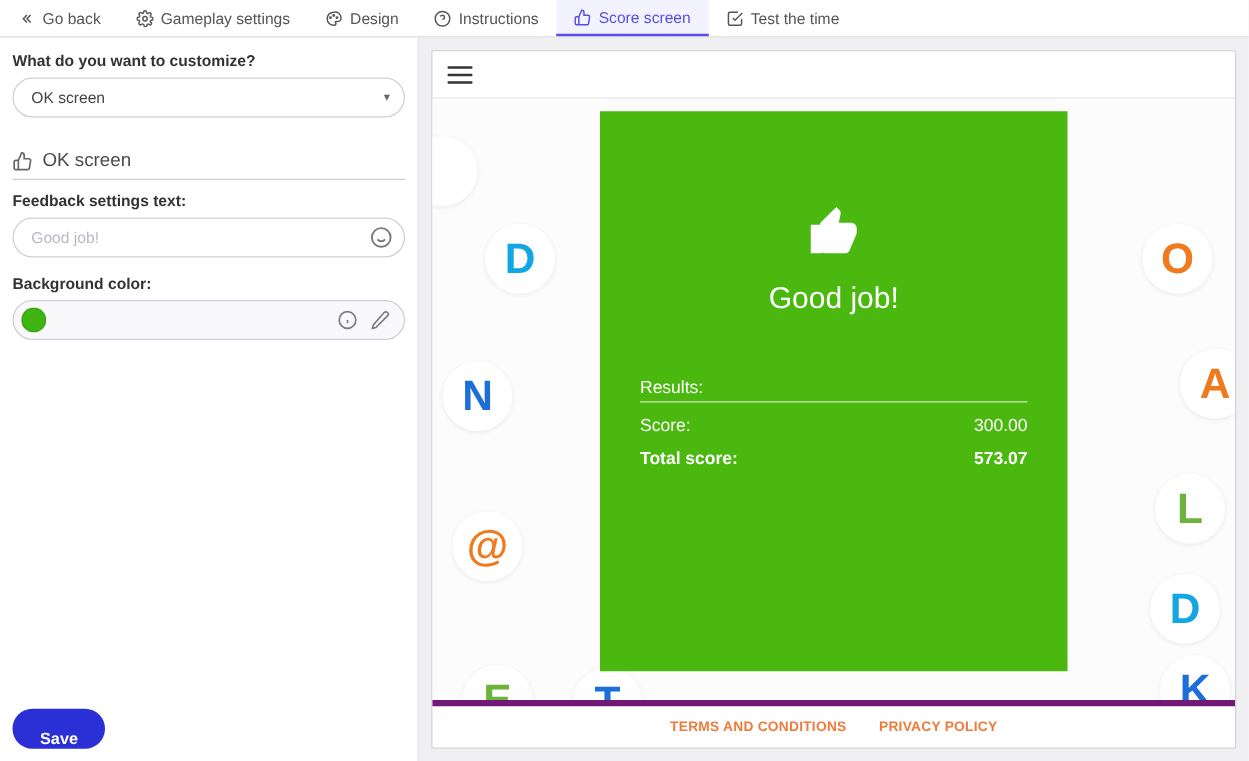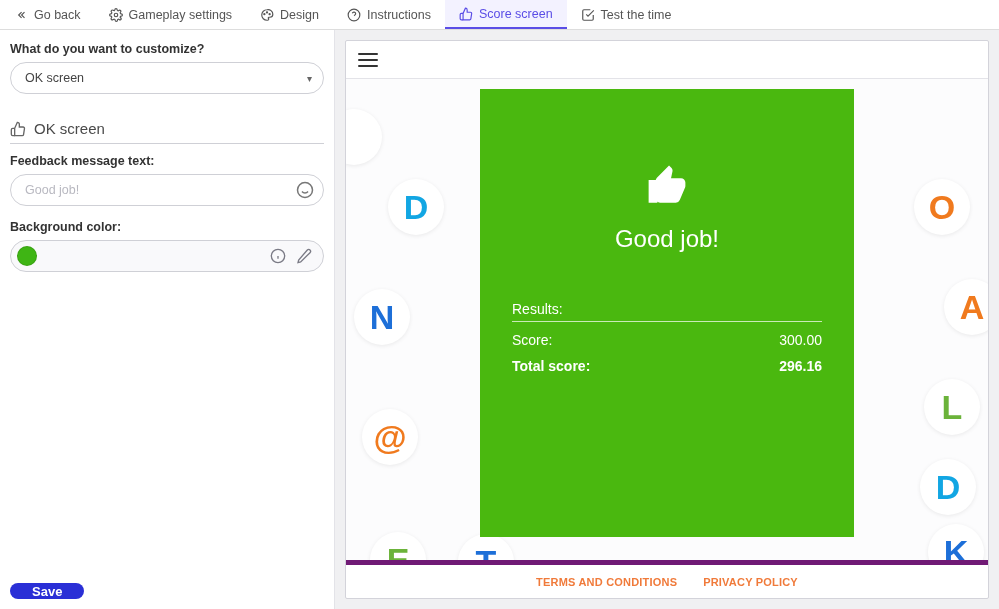--- a/index.html
+++ b/index.html
@@ -28,21 +28,21 @@
 .sublbl { font-weight: 600; font-size: 12.5px; color: #333; margin-bottom: 6px; display: block; }
 .input-wrap { position: relative; }
 .input { width: 100%; height: 32px; border: 1px solid #cfd0d6; border-radius: 16px; padding: 0 36px 0 14px; background: #fff; font-size: 12.5px; color: #444; }
 .input::placeholder { color: #b8b8c0; }
 .emoji-btn { position: absolute; right: 10px; top: 50%; transform: translateY(-50%); color: #777; width: 18px; height: 18px; cursor:pointer; }
 .color-row { display: flex; align-items: center; border: 1px solid #cfd0d6; border-radius: 16px; height: 32px; padding: 0 10px 0 6px; background: #f9f9fb; }
 .swatch { width: 20px; height: 20px; border-radius: 50%; background: #3fb514; border: 1px solid rgba(0,0,0,.1); }
 .color-spacer { flex: 1; }
 .icon-btn { width: 18px; height: 18px; color: #7a7a85; margin-left: 8px; cursor: pointer; display:inline-flex; align-items:center; justify-content:center;}
 .icon-btn svg{ width:16px; height:16px; stroke: currentColor; fill:none; stroke-width:2;}
-.save-btn { background: #2a2fd6; color: #fff; border: none; border-radius: 16px; height: 16px; padding: 0 22px; font-weight: 600; font-size: 13px; cursor: pointer; }
+.save-btn { background: #2a2fd6; color: #fff; border: none; border-radius: 16px; height: 16px; padding: 16px 22px; font-weight: 600; font-size: 13px; cursor: pointer; }
 
 
 .right { flex: 1; padding: 10px; overflow: hidden; }
 .preview-frame { width: 100%; height: 100%; border: 1px solid #d3d3da; border-radius: 2px; background: #fff; display: flex; flex-direction: column; }
 .pv-top { height: 38px; border-bottom: 1px solid #e3e3e8; display: flex; align-items: center; padding: 0 12px; }
 .hamburger { width: 20px; height: 14px; display: flex; flex-direction: column; justify-content: space-between; cursor:pointer;}
 .hamburger span { height: 2px; background: #333; border-radius: 1px; }
 .pv-body { flex: 1; position: relative; overflow: hidden; background: #fcfcfd; }
 .letter-bubble { position: absolute; width: 56px; height: 56px; border-radius: 50%; background: #fff; box-shadow: 0 1px 4px rgba(0,0,0,.08); display: flex; align-items: center; justify-content: center; font-weight: 900; font-size: 34px; }
 .score-card { position: absolute; left: 50%; transform: translateX(-50%); top: 10px; width: 374px; height: 448px; background: #4ab80f; color: #fff; padding: 76px 32px 30px 32px; text-align: center; }
@@ -131,21 +131,21 @@
         </div>
 
         <div class="section-head">
           <svg viewBox="0 0 24 24">
               <path d="M14 9V5a3 3 0 00-3-3l-4 9v11h11.3a2 2 0 002-1.7l1.4-9a2 2 0 00-2-2.3H14z"></path>
               <path d="M7 22H4a2 2 0 01-2-2v-7a2 2 0 012-2h3"></path>
             </svg>
           <span>OK screen</span>
         </div>
 
-        <label class="sublbl">Feedback message text:</label>
+        <label class="sublbl">Feedback settings text:</label>
         <div class="input-wrap">
           <input class="input" placeholder="Good job!" style="">
           <span class="emoji-btn"><svg viewBox="0 0 24 24" stroke="currentColor" fill="none" stroke-width="2">
                 <circle cx="12" cy="12" r="10"></circle>
                 <path d="M8 14s1.5 2 4 2 4-2 4-2"></path>
                 <line x1="9" y1="9" x2="9" y2="9"></line>
                 <line x1="15" y1="9" x2="15" y2="9"></line>
               </svg></span>
         </div>
 
@@ -202,21 +202,21 @@
                 </svg>
             </div>
             <div class="msg">Good job!</div>
             <div class="results-title">Results:</div>
             <div class="result-row">
               <span>Score:</span>
               <span>300.00</span>
             </div>
             <div class="result-row total">
               <span>Total score:</span>
-              <span>296.16</span>
+              <span>573.07</span>
             </div>
           </div>
         </div>
         <div class="pv-footer">
           <a>TERMS AND CONDITIONS</a>
           <a>PRIVACY POLICY</a>
         </div>
       </div>
     </div>
   </div>

